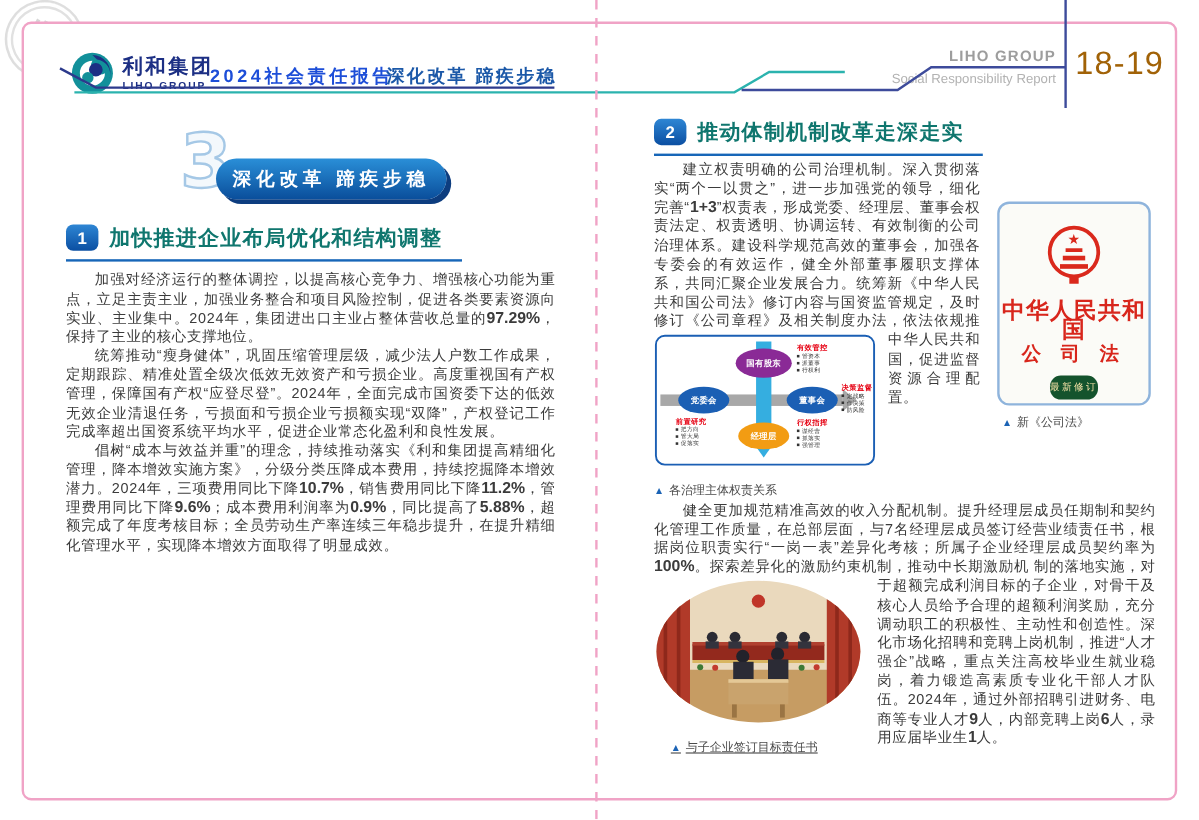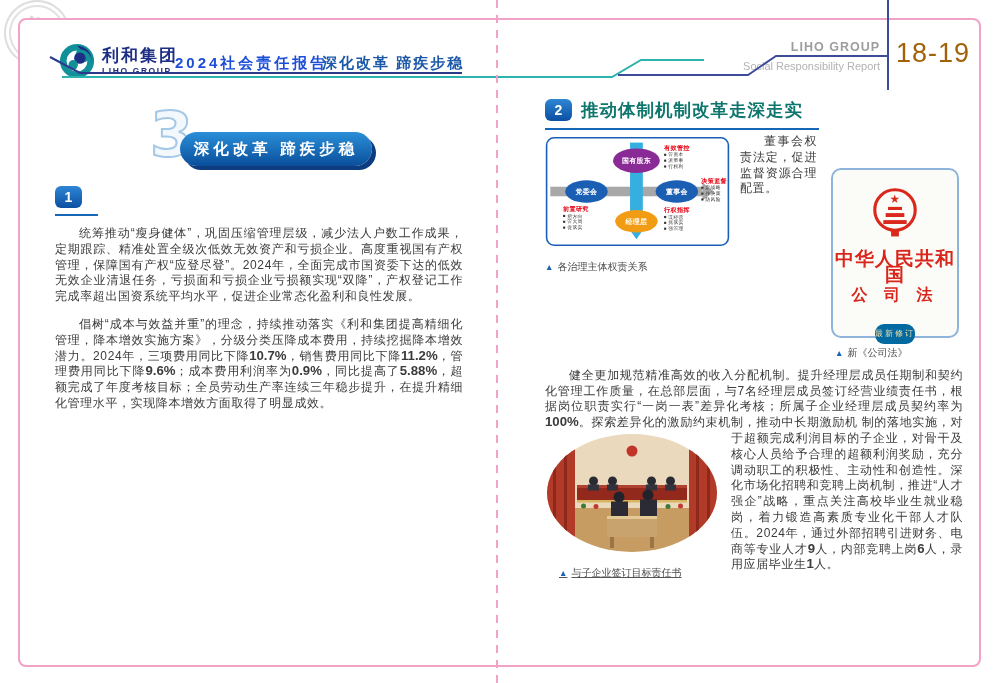--- a/index.html
+++ b/index.html
@@ -47,41 +47,41 @@
   .sec-right{left:545px;top:98px;}
   .sec-num{width:27px;height:22px;border-radius:6px;background:linear-gradient(180deg,#2e86d4,#0b4fa2);
            color:#fff;font-weight:bold;font-size:14px;display:flex;align-items:center;justify-content:center;}
   .sec-title{font-size:17.5px;font-weight:bold;color:#0f766e;letter-spacing:1px;margin-left:9px;}
 
   
   .left-body{position:absolute;left:55px;top:226px;width:408px;}
   .right-body{position:absolute;left:545px;top:134px;width:418px;}
   .para{font-size:12px;line-height:15.8px;letter-spacing:0.6px;color:#3b3b3b;text-align:justify;
         text-indent:2em;}
-  .para + .para{margin-top:12px;}
+  .para + .para{}
   .para-clear{clear:both;}
   .b{font-weight:bold;font-size:1.1em;line-height:1;letter-spacing:0;}
 
   
   .fig{text-indent:0;display:block;font-size:10px;color:#555;}
   .fig-book{float:right;width:132px;padding:34px 0 6px 14px;text-align:center;}
-  .fig-diagram{float:left;width:185px;margin:2px 10px 14px 0;text-align:left;}
+  .fig-diagram{float:left;width:185px;margin:2px 10px 0 0;text-align:left;}
   .fig-photo{float:left;width:174px;margin:2px 12px 2px 0;text-align:center;text-decoration:underline;}
   .fig-caption{display:block;margin-top:7px;font-size:10px;color:#4a4a4a;letter-spacing:0;text-align:left;}
   .fig-book .fig-caption{margin-left:4px;}
   .fig-photo .fig-caption{margin-left:14px;}
   .tri{color:#1b63b5;font-size:8.5px;margin-right:4px;}
 
   
   .book{display:block;width:128px;height:170px;border:2px solid #8fb4dc;border-radius:10px;
         background:#fbfbf7;text-align:center;padding-top:12px;box-sizing:border-box;}
   .book-country{display:block;font-size:19px;color:#d8261c;font-weight:bold;letter-spacing:1px;margin-top:8px;}
   .book-title{display:block;font-size:16px;color:#d8261c;font-weight:bold;letter-spacing:6px;margin-top:5px;}
-  .book-badge{display:inline-block;background:#0369a1;color:#f7e3a8;font-size:8px;padding:2px 0;
-              border-radius:9px;margin-top:21px;letter-spacing:2px;}
+  .book-badge{display:inline-block;background:#14532d;color:#f7e3a8;font-size:8px;padding:2px 0;
+              border-radius:9px;margin-top:9px;letter-spacing:2px;}
 </style>
 </head>
 <body>
 
 <div class="canvas">
 
   <div class="seal">叁</div>
   <div class="frame"></div>
 
   <div class="content">
@@ -106,23 +106,25 @@
     <div class="hdr-report">Social Responsibility Report</div>
     <div class="page-no">18-19</div>
 
     <div class="chapter">
       <span class="chapter-num">3</span>
       <span class="chapter-pill">深化改革 蹄疾步稳</span>
     </div>
 
     <div class="sec sec-left">
       <span class="sec-num">1</span>
+      <span class="sec-title">加快推进企业布局优化和结构调整</span>
     </div>
 
     <div class="left-body">
+      <div class="para"><span>加强对经济运行的整体调控，以提高核心竞争力、增强核心功能为重点，立足主责主业，加强业务整合和项目风险控制，促进各类要素资源向实业、主业集中。2024年，集团进出口主业占整体营收总量的</span><span class="b">97.29%</span><span>，保持了主业的核心支撑地位。</span></div>
       <div class="para"><span>统筹推动“瘦身健体”，巩固压缩管理层级，减少法人户数工作成果，定期跟踪、精准处置全级次低效无效资产和亏损企业。高度重视国有产权管理，保障国有产权“应登尽登”。2024年，全面完成市国资委下达的低效无效企业清退任务，亏损面和亏损企业亏损额实现“双降”，产权登记工作完成率超出国资系统平均水平，促进企业常态化盈利和良性发展。</span></div>
       <div class="para"><span>倡树“成本与效益并重”的理念，持续推动落实《利和集团提高精细化管理，降本增效实施方案》，分级分类压降成本费用，持续挖掘降本增效潜力。2024年，三项费用同比下降</span><span class="b">10.7%</span><span>，销售费用同比下降</span><span class="b">11.2%</span><span>，管理费用同比下降</span><span class="b">9.6%</span><span>；成本费用利润率为</span><span class="b">0.9%</span><span>，同比提高了</span><span class="b">5.88%</span><span>，超额完成了年度考核目标；全员劳动生产率连续三年稳步提升，在提升精细化管理水平，实现降本增效方面取得了明显成效。</span></div>
     </div>
 
     <div class="sec sec-right">
       <span class="sec-num">2</span>
       <span class="sec-title">推动体制机制改革走深走实</span>
     </div>
 
     <div class="right-body">
@@ -141,20 +143,21 @@
             </svg>
             <span class="book-country">中华人民共和国</span>
             <span class="book-title">公 司 法</span>
             <span class="book-badge">最新修订</span>
           </span>
           <span class="fig-caption">
             <span class="tri">▲</span><span>新《公司法》</span>
           </span>
         </span>
 
+        <span><span>建立权责明确的公司治理机制。深入贯彻落实“两个一以贯之”，进一步加强党的领导，细化完善“</span><span class="b">1+3</span><span>”权责表，形成党委、经理层、董事会权责法定、权责透明、协调运转、有效制衡的公司治理体系。建设科学规范高效的董事会，加强各专委会的有效运作，健全外部董事履职支撑体系，共同汇聚企业发展合力。统筹新《中华人民共和国公司法》修订内容与国资监管规定，及时修订《公司章程》及相关制度办法，依法依规推</span></span>
 
         
         <span class="fig fig-diagram">
           <svg width="185" height="111" viewBox="0 0 348 208">
             <rect x="3" y="3" width="342" height="202" rx="14" fill="#ffffff" stroke="#1b5fb4" stroke-width="3"></rect>
 
             <rect x="10" y="95" width="286" height="18" fill="#a8a8a8"></rect>
             <polygon points="296,87 318,104 296,121" fill="#a8a8a8"></polygon>
 
             <rect x="160" y="12" width="24" height="150" fill="#35aee0"></rect>
@@ -199,21 +202,21 @@
             <rect x="224" y="161" width="4" height="4" fill="#333"></rect>
               <text x="232" y="166" font-size="9" fill="#333">抓落实</text>
             <rect x="224" y="172" width="4" height="4" fill="#333"></rect>
               <text x="232" y="177" font-size="9" fill="#333">强管理</text>
           </svg>
           <span class="fig-caption">
             <span class="tri">▲</span><span>各治理主体权责关系</span>
           </span>
         </span>
 
-        <span><span>董事会权责法定，促进监督资源合理配置。</span></span>
+        <span><span>中华人民共和国，促进监督资源合理配置。</span></span>
       </div>
 
       <div class="para para-clear">
         <span><span>健全更加规范精准高效的收入分配机制。提升经理层成员任期制和契约化管理工作质量，在总部层面，与7名经理层成员签订经营业绩责任书，根据岗位职责实行“一岗一表”差异化考核；所属子企业经理层成员契约率为</span><span class="b">100%</span><span>。探索差异化的激励约束机制，推动中长期激励机</span></span>
 
         
         <span class="fig fig-photo">
           <svg width="172" height="120" viewBox="0 0 344 240">
             <defs>
                 <clipPath id="ov">

